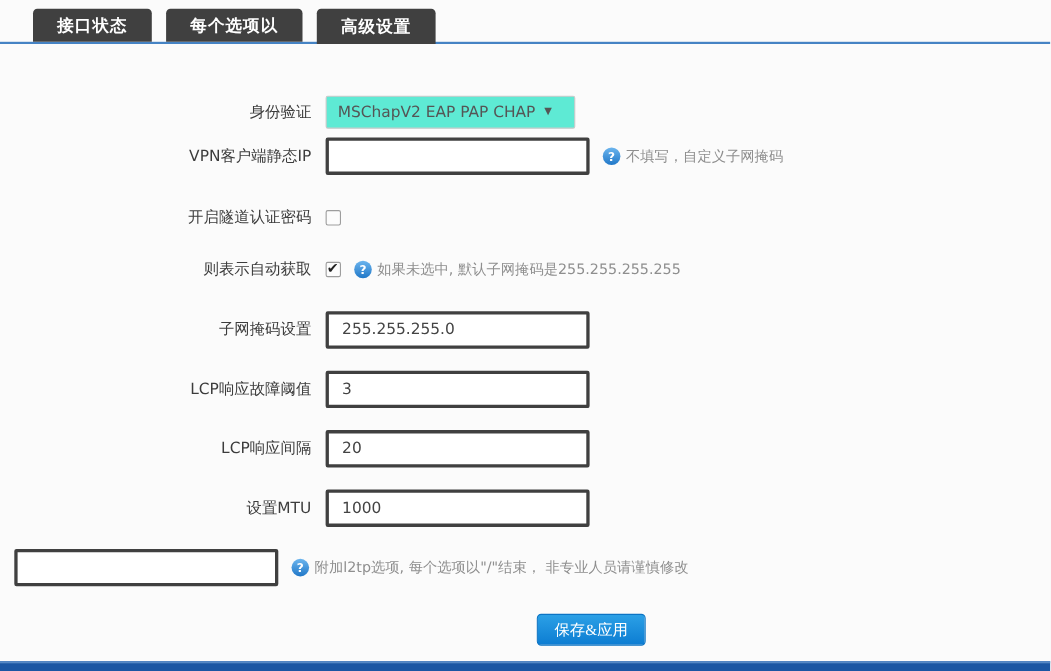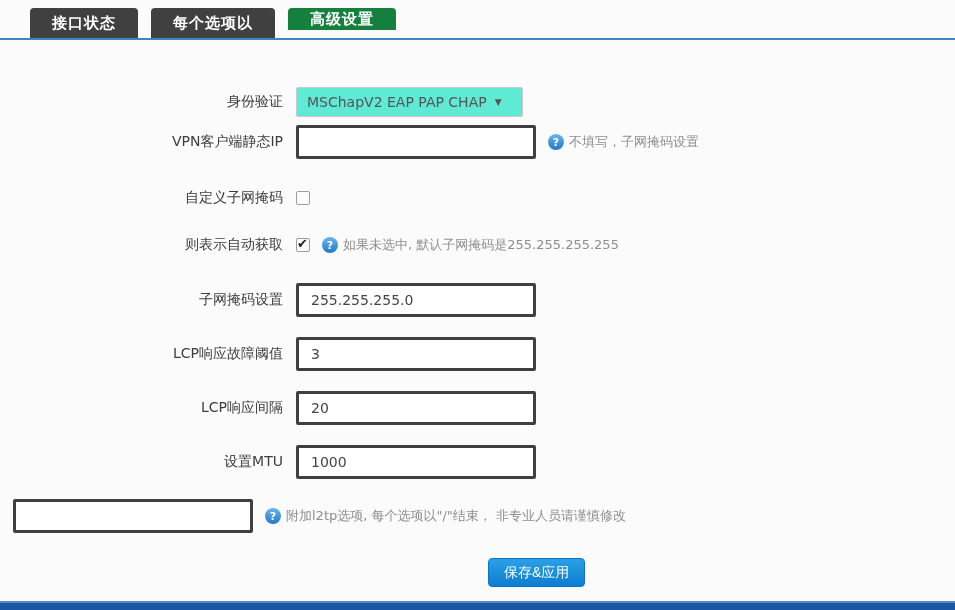--- a/index.html
+++ b/index.html
@@ -30,22 +30,22 @@
     color: #ffffff;
     font-size: 15px;
     font-weight: 600;
     border-radius: 4px 4px 0 0;
     cursor: pointer;
     background: #404040;
     letter-spacing: 1px;
     white-space: nowrap;
   }
   .tab.active {
-    background: #15803d;
-    height: 22px;
+    background: #404040;
+    height: 32px;
   }
   .tab-underline {
     position: absolute;
     top: 38px; left: 0;
     width: 955px; height: 2px;
     background: #4583c4;
     z-index: 1;
   }
 
   
@@ -153,21 +153,21 @@
   .save-btn {
     margin-left: 488px;
     height: 29px;
     padding: 0 15px;
     background: linear-gradient(#2ba0e6, #0d7dd2);
     border: 1px solid #0c74c4;
     border-radius: 4px;
     color: #ffffff;
     font-size: 14px;
     cursor: pointer;
-    font-family: Liberation Sans, sans-serif;
+    font-family: Liberation Serif, serif;
   }
 
   
   .footer-bar {
     position: absolute;
     left: 0; bottom: 0;
     width: 955px; height: 9px;
     background: #1a56a3;
     border-top: 2px solid #5588c5;
   }
@@ -195,27 +195,27 @@
         </div>
       </div>
     </div>
 
     <div class="row row-vpnip">
       <div class="lbl">VPN客户端静态IP</div>
       <div class="ctrl">
         <input class="txt" type="text" value="" style="">
         <span class="hint">
           <span class="qicon">?</span>
-          <span>不填写，子网掩码设置</span>
+          <span>不填写，自定义子网掩码</span>
         </span>
       </div>
     </div>
 
     <div class="row row-tunnel">
-      <div class="lbl">自定义子网掩码</div>
+      <div class="lbl">开启隧道认证密码</div>
       <div class="ctrl">
         <input class="cb" type="checkbox" style="">
       </div>
     </div>
 
     <div class="row row-submask-cb">
       <div class="lbl">则表示自动获取</div>
       <div class="ctrl">
         <input class="cb" type="checkbox" checked="" style="">
         <span class="hint">

